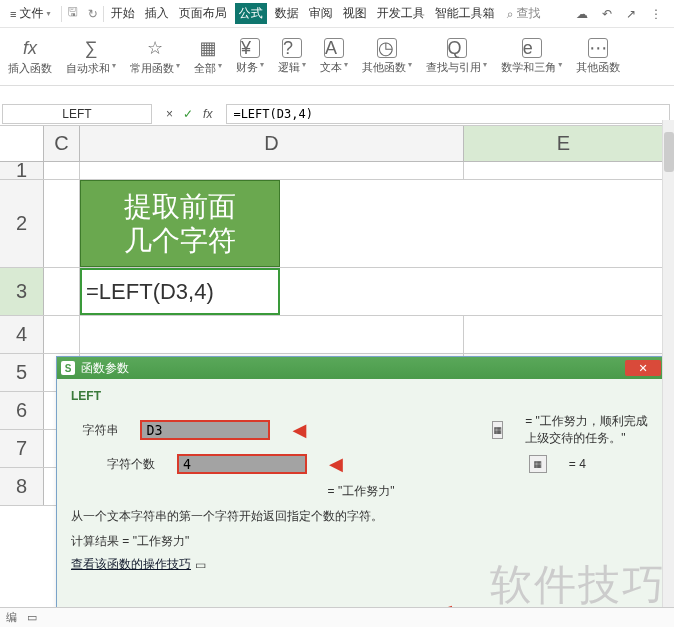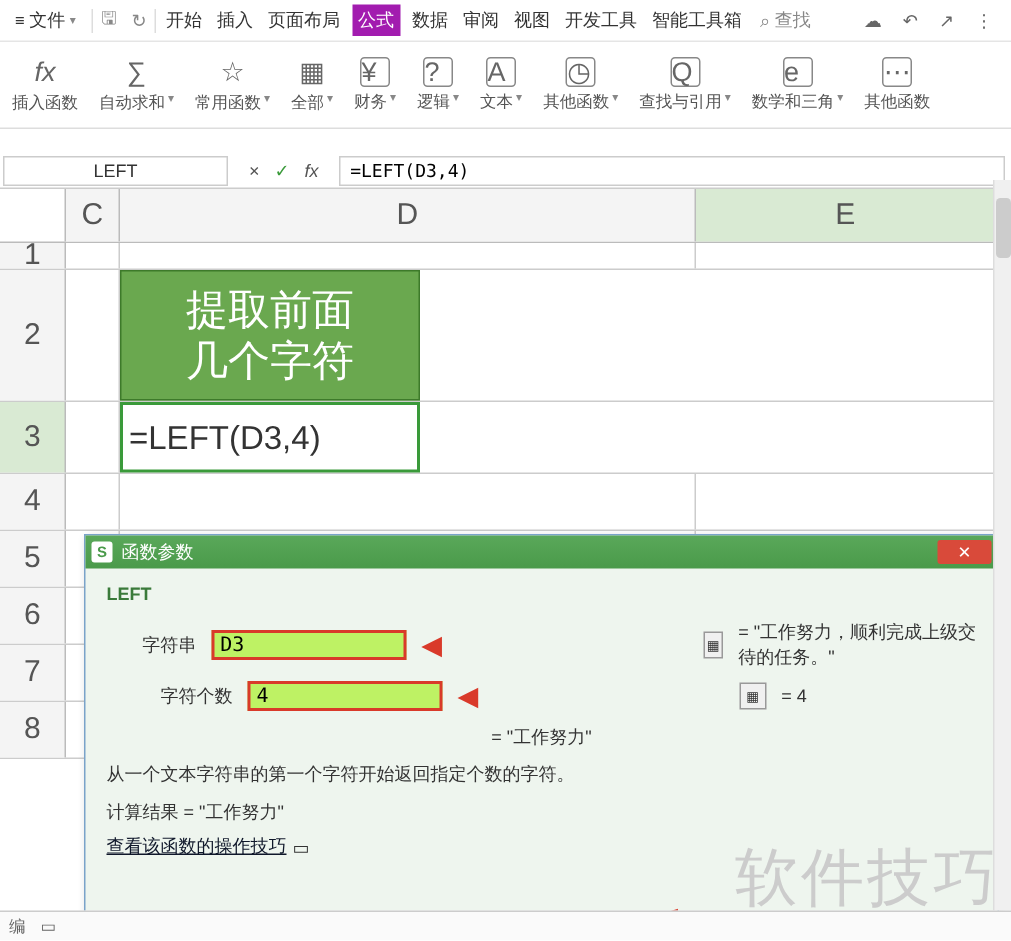--- a/index.html
+++ b/index.html
@@ -3,21 +3,21 @@
 <meta charset="utf-8">
 <style>
 *{box-sizing:border-box;margin:0;padding:0;font-family:"Microsoft YaHei",sans-serif}
 body{background:#fff;width:674px;height:627px;overflow:hidden;position:relative;font-size:12px;color:#333}
 .topbar{height:28px;display:flex;align-items:center;border-bottom:1px solid #e5e5e5;padding:0 4px;gap:2px}
 .menu-btn{display:flex;align-items:center;gap:3px;padding:2px 6px}
 .menu-btn span.ico{font-size:11px}
 .divider{width:1px;height:16px;background:#ddd;margin:0 3px}
 .tabs{display:flex;align-items:center;gap:6px;font-size:12px}
 .tab{padding:2px 2px}
-.tab.active{background:#a21caf;color:#fff;padding:2px 4px}
+.tab.active{background:#0f766e;color:#fff;padding:2px 4px}
 .search-pill{display:flex;align-items:center;gap:3px;color:#888;margin-left:8px}
 .top-right{margin-left:auto;display:flex;align-items:center;gap:14px;color:#666;padding-right:8px}
 .ribbon{height:58px;display:flex;align-items:center;padding:4px 2px;border-bottom:1px solid #ddd;gap:2px}
 .rib-item{display:flex;flex-direction:column;align-items:center;justify-content:center;gap:2px;padding:0 6px;font-size:11px;color:#555}
 .rib-item .ico{font-size:18px;color:#666;height:22px;display:flex;align-items:center}
 .rib-item .lbl{display:flex;align-items:flex-start;gap:2px}
 .caret{font-size:8px;color:#888}
 .formula-row{height:24px;display:flex;align-items:center;border-bottom:1px solid #ccc;margin-top:16px}
 .name-box{width:150px;border:1px solid #ccc;height:20px;display:flex;align-items:center;justify-content:center;font-family:Consolas,monospace;font-size:12px;margin-left:2px}
 .fx-controls{display:flex;align-items:center;gap:10px;padding:0 14px;color:#555}
@@ -45,23 +45,23 @@
 .header-green.d{font-size:26px}
 .header-green.e{font-size:28px;text-align:right;line-height:1.2}
 .cell-text-d{font-size:24px;padding:4px 8px;border:1px solid #888}
 .cell-text-e{font-size:22px;padding:4px 4px;font-family:Consolas,"Microsoft YaHei",monospace;color:#333;display:flex;align-items:center}
 .dialog{position:absolute;left:56px;top:356px;width:610px;height:262px;border:1px solid #7aa3c9;background:#eef5ee;box-shadow:2px 2px 6px rgba(0,0,0,0.2)}
 .dlg-title{height:22px;background:linear-gradient(#5aa85a,#4a9a4a);display:flex;align-items:center;padding:0 4px;color:#fff;font-size:12px}
 .dlg-title .s-ico{width:14px;height:14px;background:#fff;color:#4a9a4a;display:flex;align-items:center;justify-content:center;font-size:10px;font-weight:bold;margin-right:6px;border-radius:2px}
 .dlg-close{margin-left:auto;width:36px;height:16px;background:#d94a3a;color:#fff;display:flex;align-items:center;justify-content:center;border-radius:2px;font-size:11px}
 .dlg-body{padding:10px 14px;font-size:12px;color:#333}
 .func-name{color:#3a7a3a;font-weight:bold;margin-bottom:10px}
-.param-row{display:flex;align-items:center;margin:6px 0;gap:4px}
+.param-row{display:flex;align-items:center;margin:6px 0;gap:16px}
 .param-label{width:90px;text-align:right;padding-right:6px}
-.param-input{width:130px;height:20px;border:2px solid #d93a2a;background:#bef264;padding:0 4px;font-family:Consolas,monospace}
+.param-input{width:130px;height:20px;border:2px solid #d93a2a;background:#a3a3a3;padding:0 4px;font-family:Consolas,monospace}
 .ref-btn{width:18px;height:18px;border:1px solid #999;background:#f0f0f0;margin-left:170px;display:flex;align-items:center;justify-content:center;font-size:9px}
 .param-result{margin-left:6px}
 .arrow{color:#d93a2a;font-size:18px;margin-left:6px}
 .preview{text-align:center;margin:8px 0}
 .desc{margin:8px 0}
 .desc-sub{margin-left:36px;margin-bottom:10px}
 .calc-result{margin:6px 0}
 .link-row{display:flex;align-items:center;gap:4px;margin-top:6px}
 .link{color:#0f172a;text-decoration:underline}
 .watermark{position:absolute;right:8px;bottom:14px;font-size:42px;color:#ccc;font-family:"Microsoft YaHei";letter-spacing:2px;pointer-events:none}

